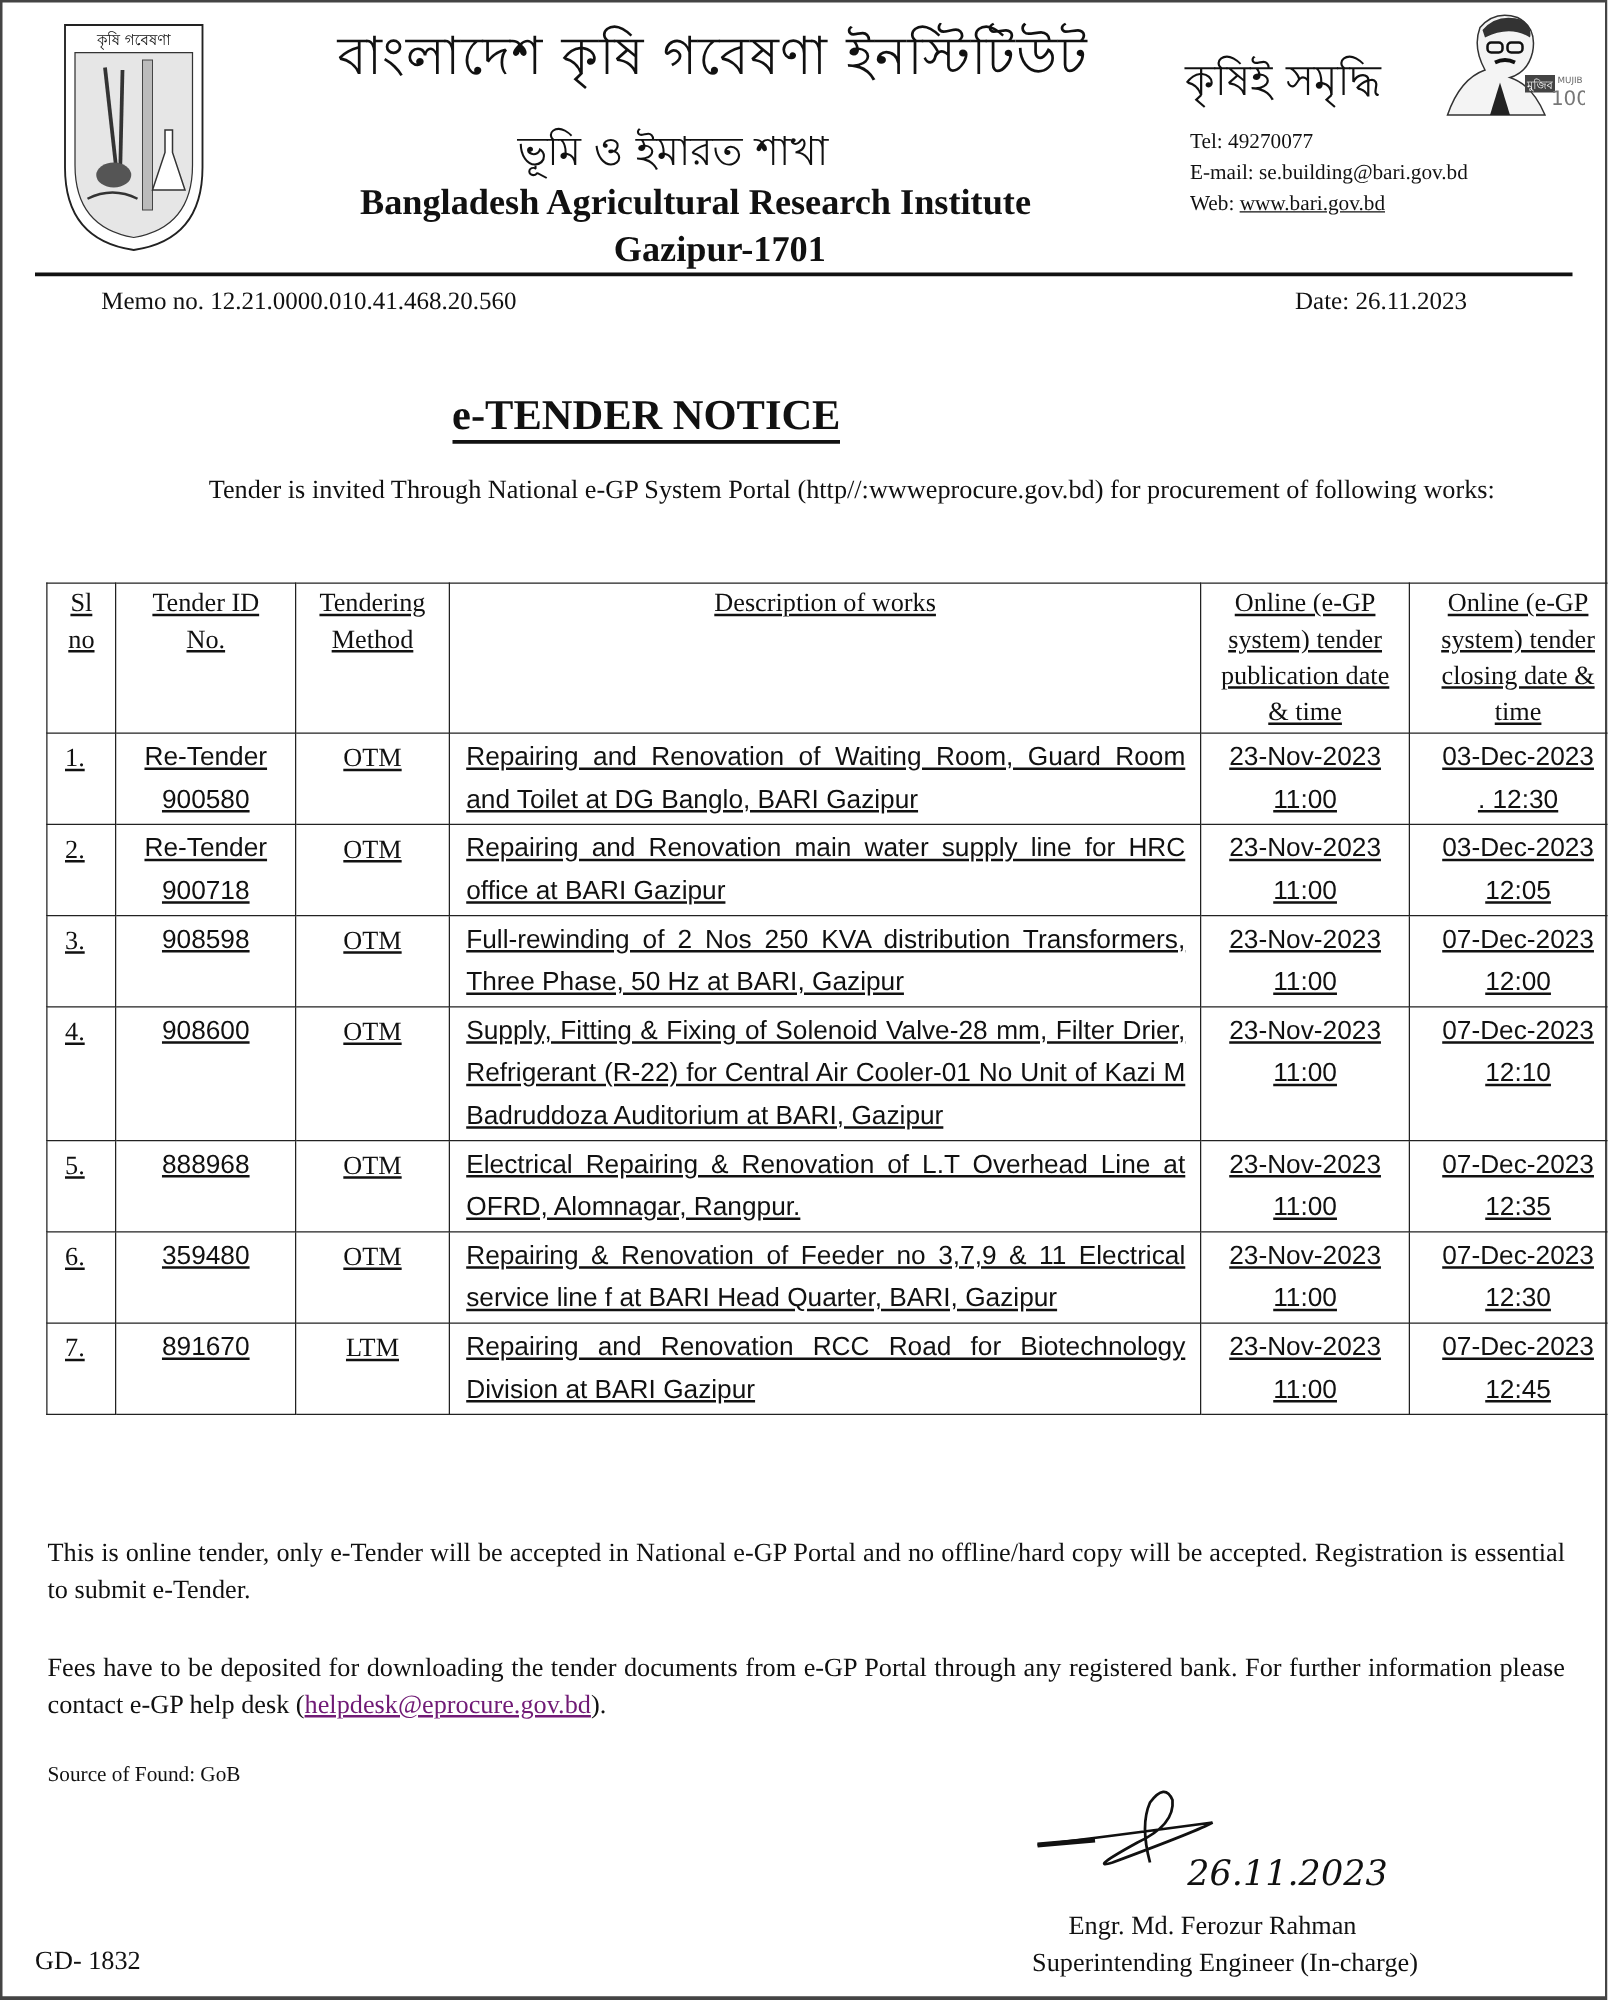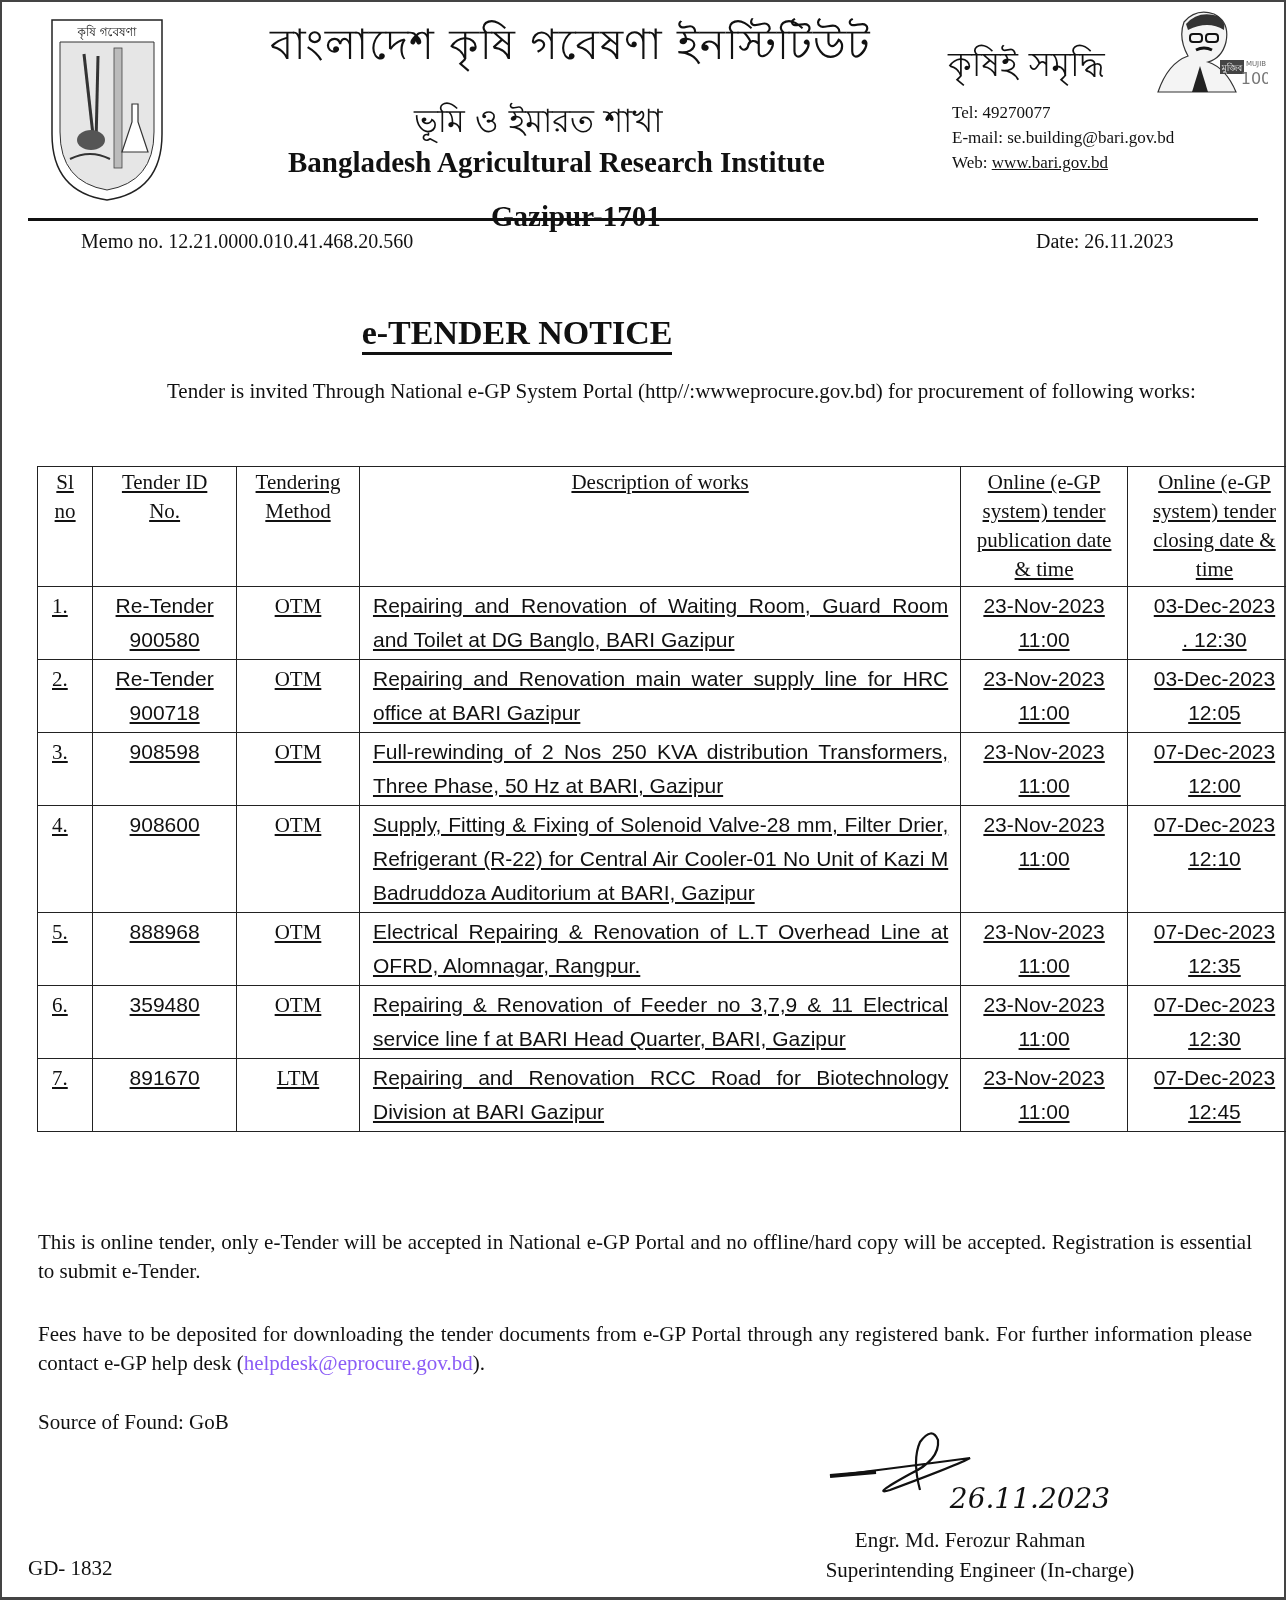--- a/index.html
+++ b/index.html
@@ -5,21 +5,21 @@
   * { box-sizing: border-box; margin: 0; padding: 0; }
   html, body { width: 1286px; height: 1600px; background: #fff; }
   body { font-family: "Liberation Serif", serif; color: #111; position: relative; overflow: hidden; }
   .frame { position: absolute; left: 0; top: 0; width: 1286px; height: 1600px; border: 2px solid #444; border-bottom-width: 3px; }
 
   
   .logo { position: absolute; left: 46px; top: 14px; width: 122px; height: 190px; }
   .bn-title { position: absolute; left: 270px; top: 12px; font-family: "DejaVu Serif", serif; font-size: 42px; letter-spacing: 1px; white-space: nowrap; }
   .bn-sub { position: absolute; left: 414px; top: 96px; font-family: "DejaVu Serif", serif; font-size: 32px; white-space: nowrap; }
   .en-title { position: absolute; left: 288px; top: 146px; font-size: 29px; font-weight: bold; white-space: nowrap; }
-  .en-city { position: absolute; left: 491px; top: 200px; font-size: 29px; font-weight: bold; white-space: nowrap; }
+  .en-city { position: absolute; left: 491px; top: 184px; font-size: 29px; font-weight: bold; white-space: nowrap; }
   .motto { position: absolute; left: 948px; top: 38px; font-family: "DejaVu Serif", serif; font-size: 34px; white-space: nowrap; }
   .portrait { position: absolute; left: 1148px; top: 8px; width: 120px; height: 86px; }
   .contact { position: absolute; left: 952px; top: 100px; font-size: 17px; line-height: 25px; white-space: nowrap; }
   .contact .web a { color: #111; text-decoration: underline; margin-top: 40px; }
   .rule { position: absolute; left: 28px; top: 218px; width: 1230px; height: 3px; background: #111; }
   .memo { position: absolute; left: 81px; top: 230px; font-size: 20px; }
   .date { position: absolute; left: 1036px; top: 230px; font-size: 20px; }
 
   .notice-title { position: absolute; left: 0; width: 1034px; top: 314px; text-align: center; font-size: 34px; font-weight: bold; }
   .notice-title span { border-bottom: 3px solid #111; padding-bottom: 1px; }
@@ -34,22 +34,22 @@
   td.tid { text-align: center; }
   td.meth { text-align: center; font-family: "Liberation Serif", serif !important; margin-left: 21px; }
   td.desc { text-align: justify; padding-left: 13px !important; padding-right: 12px !important; text-align-last: left; }
   td.dt { text-align: center; white-space: nowrap; }
   .line { display: block; }
 
   
   .para { position: absolute; left: 38px; width: 1214px; font-size: 21px; line-height: 29px; text-align: justify; }
   .p1 { top: 1228px; }
   .p2 { top: 1320px; }
-  .p2 a { color: #8b5cf6; }
-  .source { position: absolute; left: 38px; top: 1410px; font-size: 21px; }
+  .p2 a { color: #701a75; text-decoration: underline; }
+  .source { position: absolute; left: 38px; top: 1410px; font-size: 17px; }
   .signature { position: absolute; left: 820px; top: 1430px; width: 300px; height: 110px; }
   .sig-name { position: absolute; left: 820px; top: 1528px; width: 300px; text-align: center; font-size: 21px; }
   .sig-title { position: absolute; left: 795px; top: 1558px; width: 370px; text-align: center; font-size: 21px; }
   .gd { position: absolute; left: 28px; top: 1556px; font-size: 21px; }
 </style>
 </head>
 <body>
 
 <div class="frame"></div>
 

